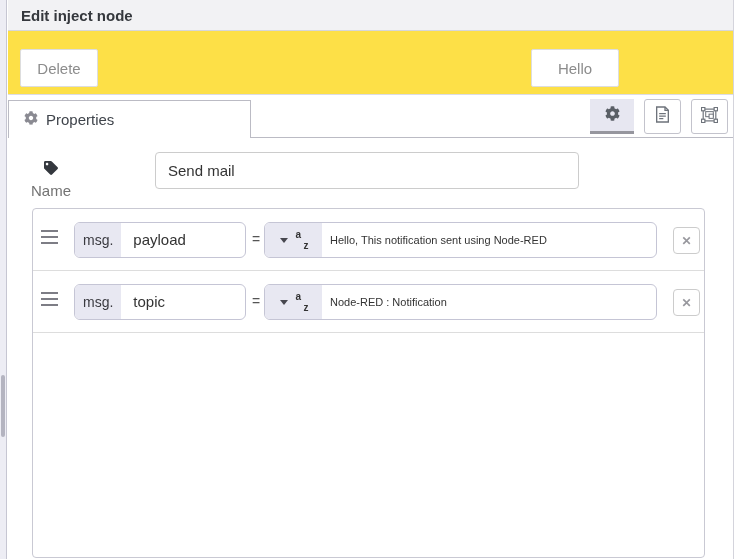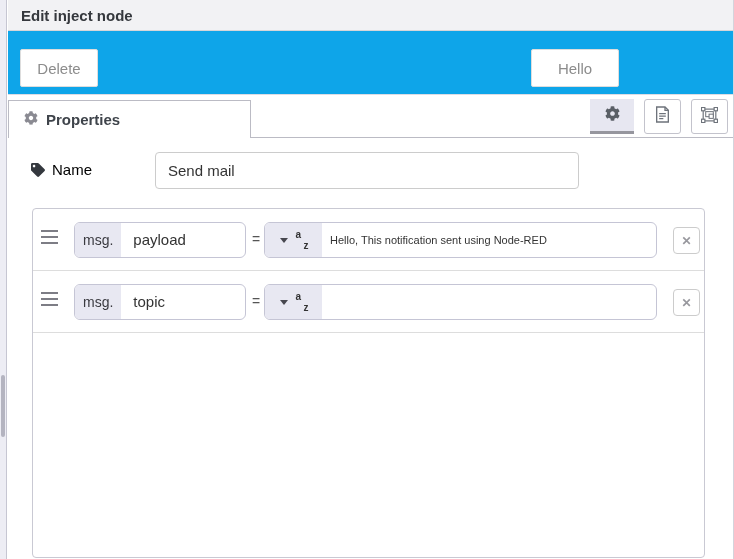--- a/index.html
+++ b/index.html
@@ -9,40 +9,40 @@
     font-family:"Liberation Sans","DejaVu Sans",sans-serif;
     background:#fff;border-right:1px solid #d4d4dc;
   }
   
   .left-strip{position:absolute;left:0;top:0;width:7px;height:559px;background:#ededf4;border-right:1px solid #c6c6d2;}
   .left-strip .thumb{position:absolute;left:1px;top:375px;width:4px;height:62px;background:#b4b4c0;border-radius:2px;}
   
   .header{position:absolute;left:8px;right:0;top:0;height:31px;background:#f2f2f4;border-bottom:1px solid #d6d6d9;}
   .header .title{font-size:15px;font-weight:bold;color:#35383d;padding:7px 0 0 13px;}
   
-  .toolbar{position:absolute;left:8px;right:0;top:31px;height:64px;background:#0ea5e9;border-bottom:1px solid #dcdce4;}
+  .toolbar{position:absolute;left:8px;right:0;top:31px;height:64px;background:#fde047;border-bottom:1px solid #dcdce4;}
   .btn{position:absolute;height:38px;border:1px solid #ddd;background:#fff;color:#8c8c8c;
        font-size:15px;font-family:inherit;border-radius:2px;cursor:pointer;}
   .btn-delete{left:12px;top:18px;width:78px;}
   .btn-cancel{left:523px;top:18px;width:88px;}
   .btn-done{left:623px;top:18px;width:90px;background:#8C101C;border-color:#8C101C;color:#fff;}
   
   .tabbar{position:absolute;left:8px;right:0;top:95px;height:43px;background:#fff;}
   .tabbar .baseline{position:absolute;left:0;right:0;bottom:0;height:1px;background:#bbbbc4;}
   .tab{position:absolute;left:0;top:5px;width:243px;height:38px;background:#fff;
        border:1px solid #bbbbc4;border-bottom:none;z-index:2;display:flex;align-items:center;gap:8px;padding-left:15px;}
-  .tab .tab-label{font-size:15px;font-weight:bold;color:#3f444b;}
+  .tab .tab-label{font-size:15px;font-weight:normal;color:#3f444b;}
   .tab .ticon{color:#8a8a92;}
   .tbtns{position:absolute;right:5px;top:4px;height:35px;display:flex;gap:10px;z-index:2;}
   .tbtn{width:37px;height:35px;display:flex;align-items:center;justify-content:center;background:#fff;
         border:1px solid #c3c3cc;border-radius:3px;color:#6e737b;cursor:pointer;}
   .tbtn.active{width:44px;background:#e7e7f1;border:none;border-bottom:3px solid #96969e;border-radius:0;color:#5a5f66;}
   
   .name-row{position:absolute;left:31px;top:152px;right:0;height:37px;}
-  .name-label{position:absolute;left:0;top:9px;display:flex;align-items:center;gap:7px;font-size:15px;color:#000000;}
+  .name-label{position:absolute;left:0;top:9px;display:flex;align-items:center;gap:7px;font-size:15px;color:#737373;flex-direction:column;}
   .name-label svg{display:block;}
   .name-input{position:absolute;left:124px;top:0;width:424px;height:37px;border:1px solid #ccc;border-radius:4px;
         font-size:15px;color:#333;padding:0 12px;font-family:inherit;outline:none;}
   .list{position:absolute;left:32px;top:208px;width:673px;height:350px;border:1px solid #c9c9d3;border-radius:4px;background:#fff;}
   .row{position:relative;height:62px;border-bottom:1px solid #ddd;}
   .drag{position:absolute;left:8px;top:21px;width:17px;cursor:grab;}
   .drag i{display:block;height:2px;background:#7d7d85;margin:0 0 4px 0;}
   .prop{position:absolute;left:41px;top:13px;width:172px;height:36px;border:1px solid #c5c5d5;border-radius:6px;
         display:flex;overflow:hidden;background:#fff;}
   .prop .prefix{background:#e8e8f2;padding:0 8px;line-height:34px;font-size:14px;color:#3a3a40;}
@@ -170,19 +170,20 @@
       </div>
       <span class="eq">=</span>
       <div class="val">
         <div class="type">
           <span class="caret"></span>
           <span class="az">
             <span class="a">a</span>
               <span class="z">z</span>
           </span>
         </div>
+        <div class="vtext">Node-RED : Notification</div>
       </div>
       <button class="xbtn">✕</button>
     </div>
 
   </div>
 
 </div>
 
 </body></html>

